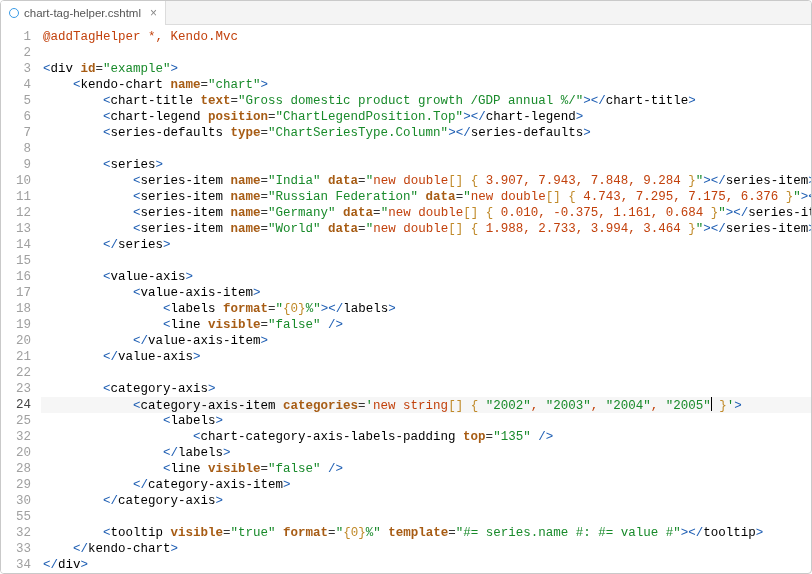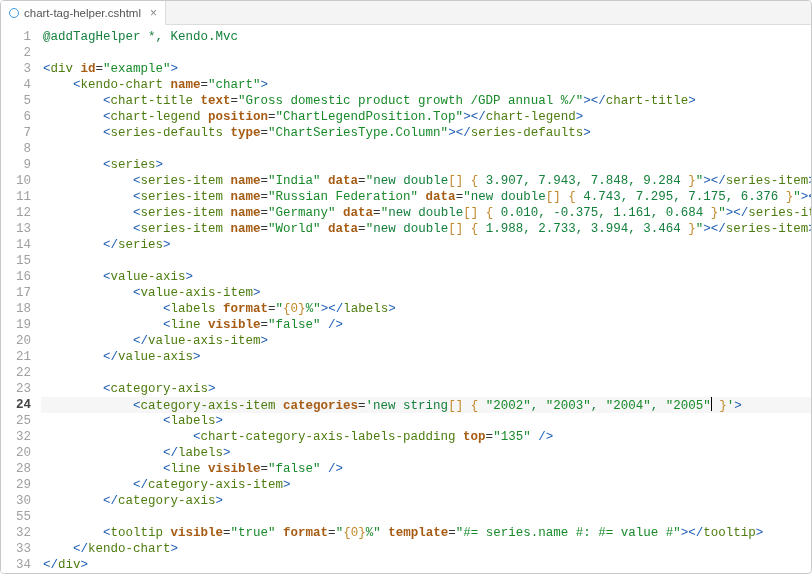--- a/index.html
+++ b/index.html
@@ -51,39 +51,39 @@
     width: 40px;
     flex: 0 0 40px;
     background: #ffffff;
     text-align: right;
     padding: 4px 10px 4px 0;
     color: #a0a0a0;
     user-select: none;
     line-height: 16px;
   }
   .gutter .ln { display: block; }
-  .gutter .ln.hot { color: #444; font-weight: 700; }
+  .gutter .ln.hot { color: #444; font-weight: 400; }
   .code {
     flex: 1;
     padding: 4px 0;
     white-space: pre;
     overflow: hidden;
     line-height: 16px;
     color: #333;
     position: relative;
   }
   .line { height: 16px; display: block; padding-left: 2px; }
   .line.hl { background: #f6f6f6; }
-  .t-tag    { color: #4d7c0f; font-family: Liberation Mono, monospace; }
+  .t-tag    { color: #000000; font-family: Liberation Mono, monospace; }
   .t-pun    { color: #1e5eb3; }
   .t-attr   { color: #a75c14; font-weight: bold; }
   .t-eq     { color: #333; }
   .t-str    { color: #188a2a; }
   .t-strq   { color: #188a2a; }
-  .t-dark   { color: #15803d; font-weight: 500; margin-top: 16px; }
+  .t-dark   { color: #c2410c; font-weight: 500; margin-top: 16px; }
   .t-gold   { color: #c08a2a; font-weight: 500; }
   .cursor {
     display: inline-block;
     width: 0;
     border-left: 1px solid #000;
     height: 14px;
     vertical-align: -2px;
   }
 </style>
 </head>

